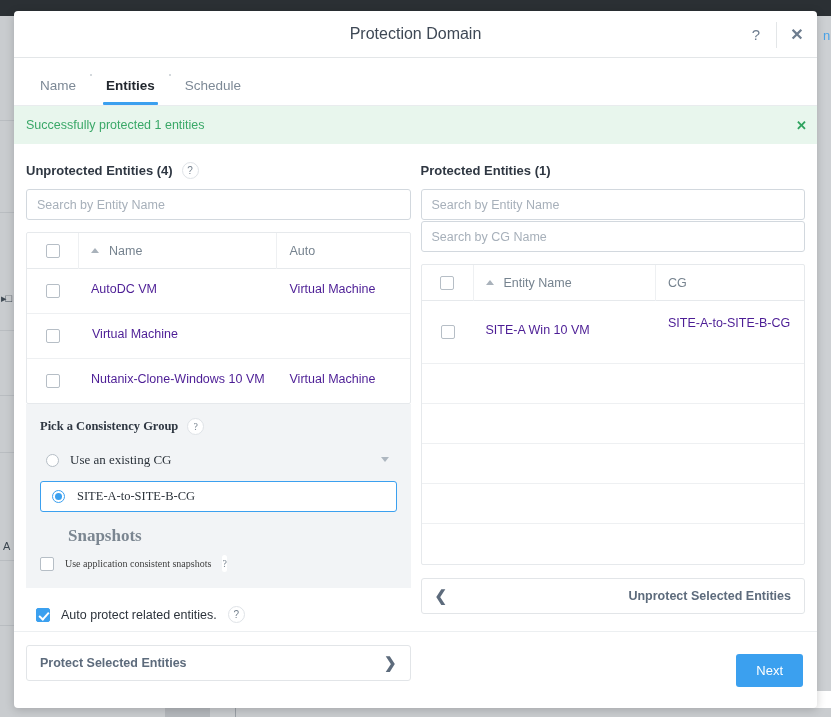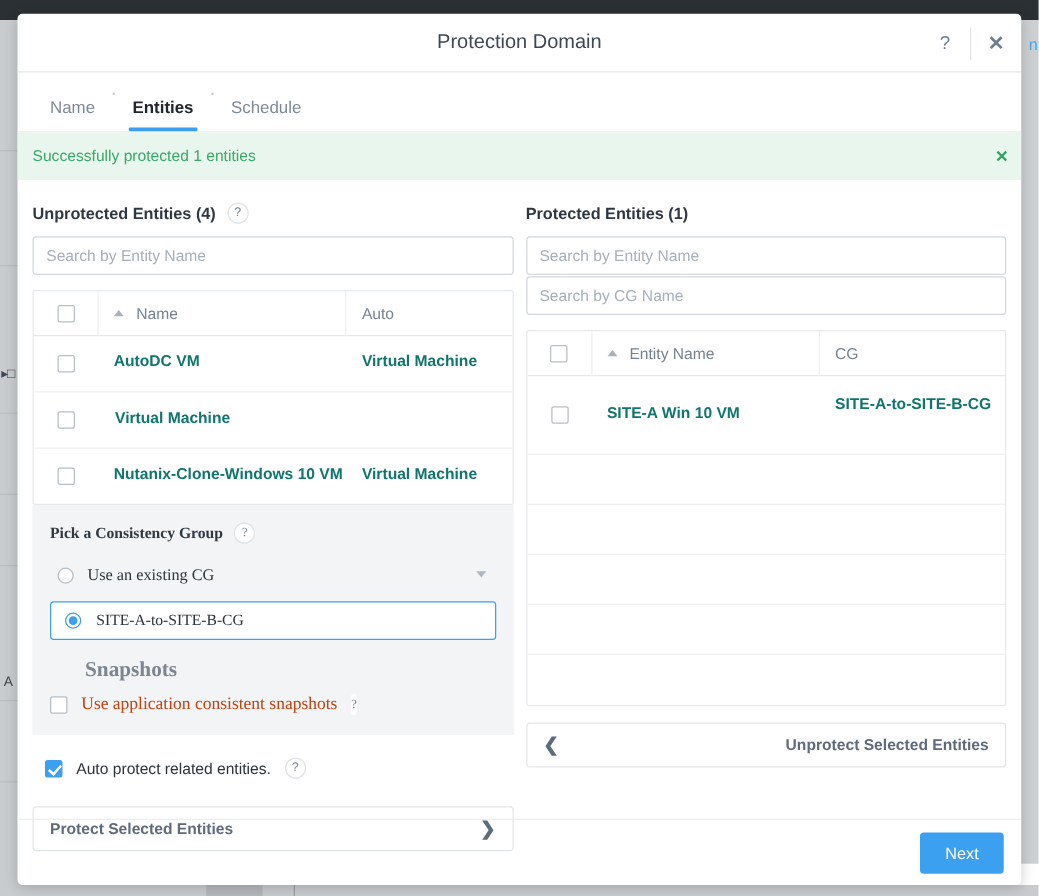--- a/index.html
+++ b/index.html
@@ -164,21 +164,21 @@
     width: 0; height: 0;
     border-left: 4px solid transparent; border-right: 4px solid transparent;
     border-bottom: 5px solid #a9b2bb;
   }
   .tbl-row {
     display: flex; align-items: center; min-height: 44px;
     border-bottom: 1px solid #eef0f2;
   }
   .tbl-row:last-child { border-bottom: none; }
   .td {
-    color: #0f766e; display: flex; align-items: center; min-height: 44px; font-weight: bold;
+    color: #4c1d95; display: flex; align-items: center; min-height: 44px;
   }
   .td.col-name { padding-left: 12px; line-height: 1.35; display: block; padding-top: 12px; padding-bottom: 12px; }
   .td.col-type, .td.col-cg { line-height: 1.35; display: block; padding-top: 12px; padding-bottom: 12px; }
   .td.col-chk { padding-top: 0; }
   .tbl-row.empty { height: 40px; min-height: 40px; }
 
   .chk {
     width: 14px; height: 14px; border: 1px solid #b6bec6; border-radius: 2px;
     background: #fff; cursor: pointer; flex: none; display:inline-block;
   }
@@ -227,21 +227,21 @@
     border: 1px solid #3ba0ef; border-radius: 3px; background: #fff;
     height: 31px; display: flex; align-items: center; padding: 0 11px;
   }
   .cg-selected .cg-label { font-size: 12.5px; margin-left: 12px; }
   .snap-title {
     margin-top: 14px; font-size: 17px; color: #7b8691; font-weight: 600; margin-left: 28px;
   }
   .snap-row {
     margin-top: 9px; display: flex; align-items: center; gap: 11px;
   }
-  .snap-label { font-size: 14px; color: #c2410c; }
+  .snap-label { font-size: 10px; color: #404040; }
 
   
   .auto-row {
     display: flex; align-items: center; gap: 11px;
     margin: 18px 0 0 10px;
   }
   .auto-label { font-size: 12.5px; color: #2c333b; }
 
   
   .act-btn {
@@ -253,21 +253,21 @@
     font-size: 12.5px; color: #5d6b7c; font-weight: 600;
   }
   .act-btn .chev { margin-left: auto; font-size: 15px; color: #5d6b7c; font-weight: 700; }
   .act-btn.right-btn { justify-content: flex-start; }
   .act-btn.right-btn .chev-left { font-size: 15px; font-weight: 700; color: #5d6b7c; }
   .act-btn.right-btn .lbl { margin-left: auto; }
 
   
   .modal-footer {
     position: absolute; left: 0; right: 0; bottom: 0;
-    height: 53px; border-top: 1px solid #eceff1;
+    height: 77px; border-top: 1px solid #eceff1;
     display: flex; align-items: center; justify-content: flex-end;
     padding-right: 14px;
   }
   .btn-primary {
     background: #3ba0ef; color: #fff; border: none; border-radius: 3px;
     height: 33px; padding: 0 20px; font-size: 13px; cursor: pointer;
     font-family: "Liberation Sans", sans-serif;
   }
 </style>
 </head>

